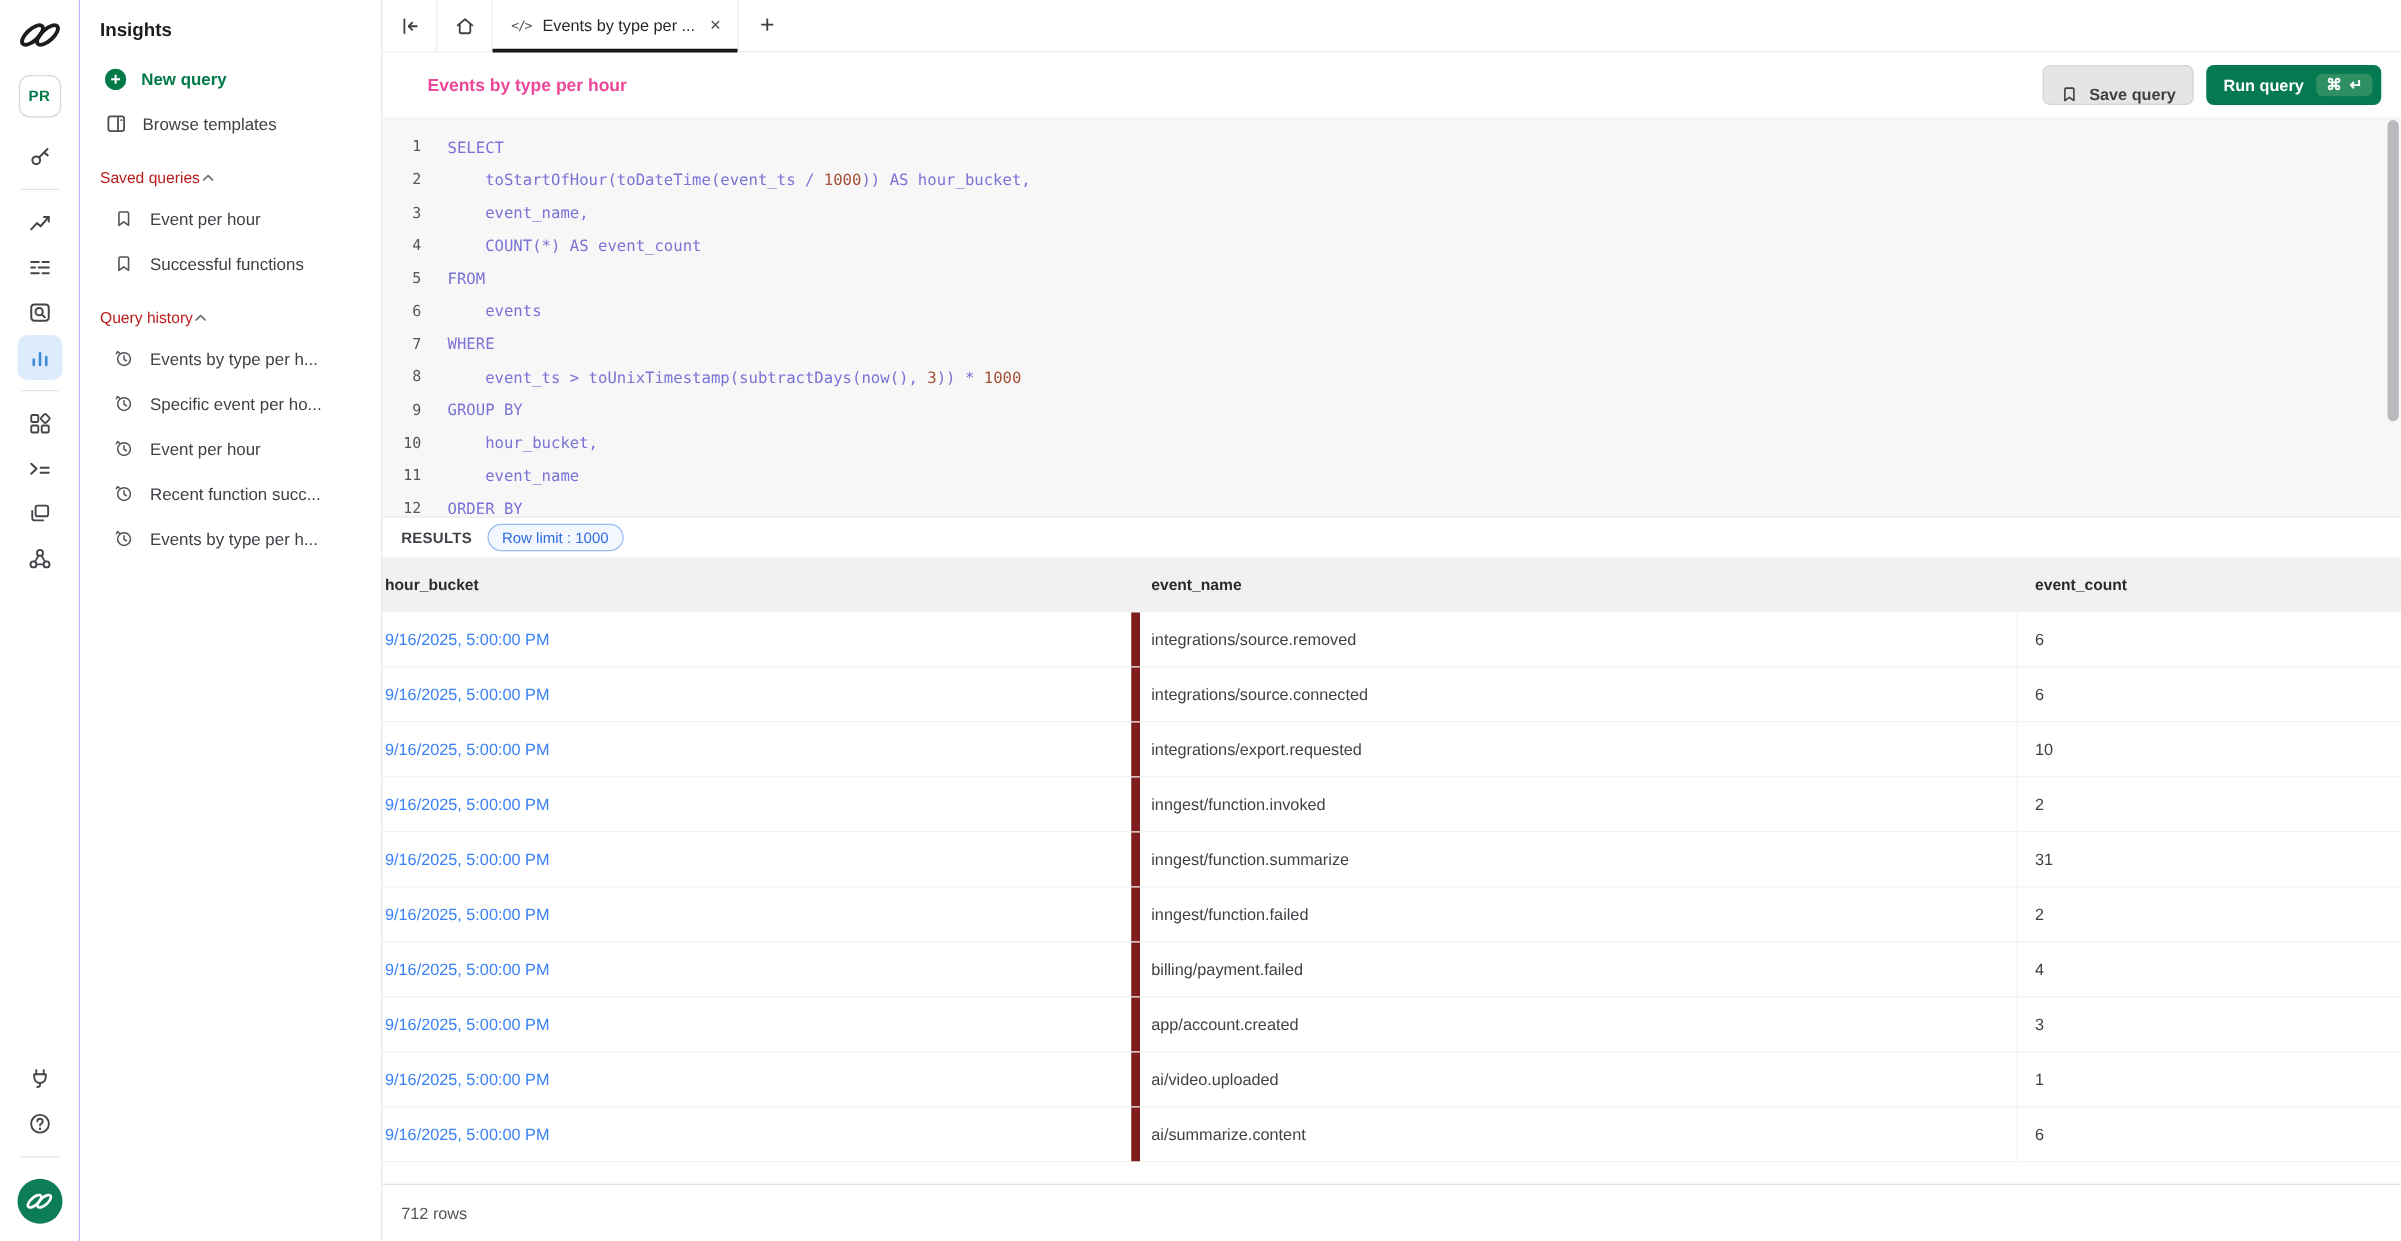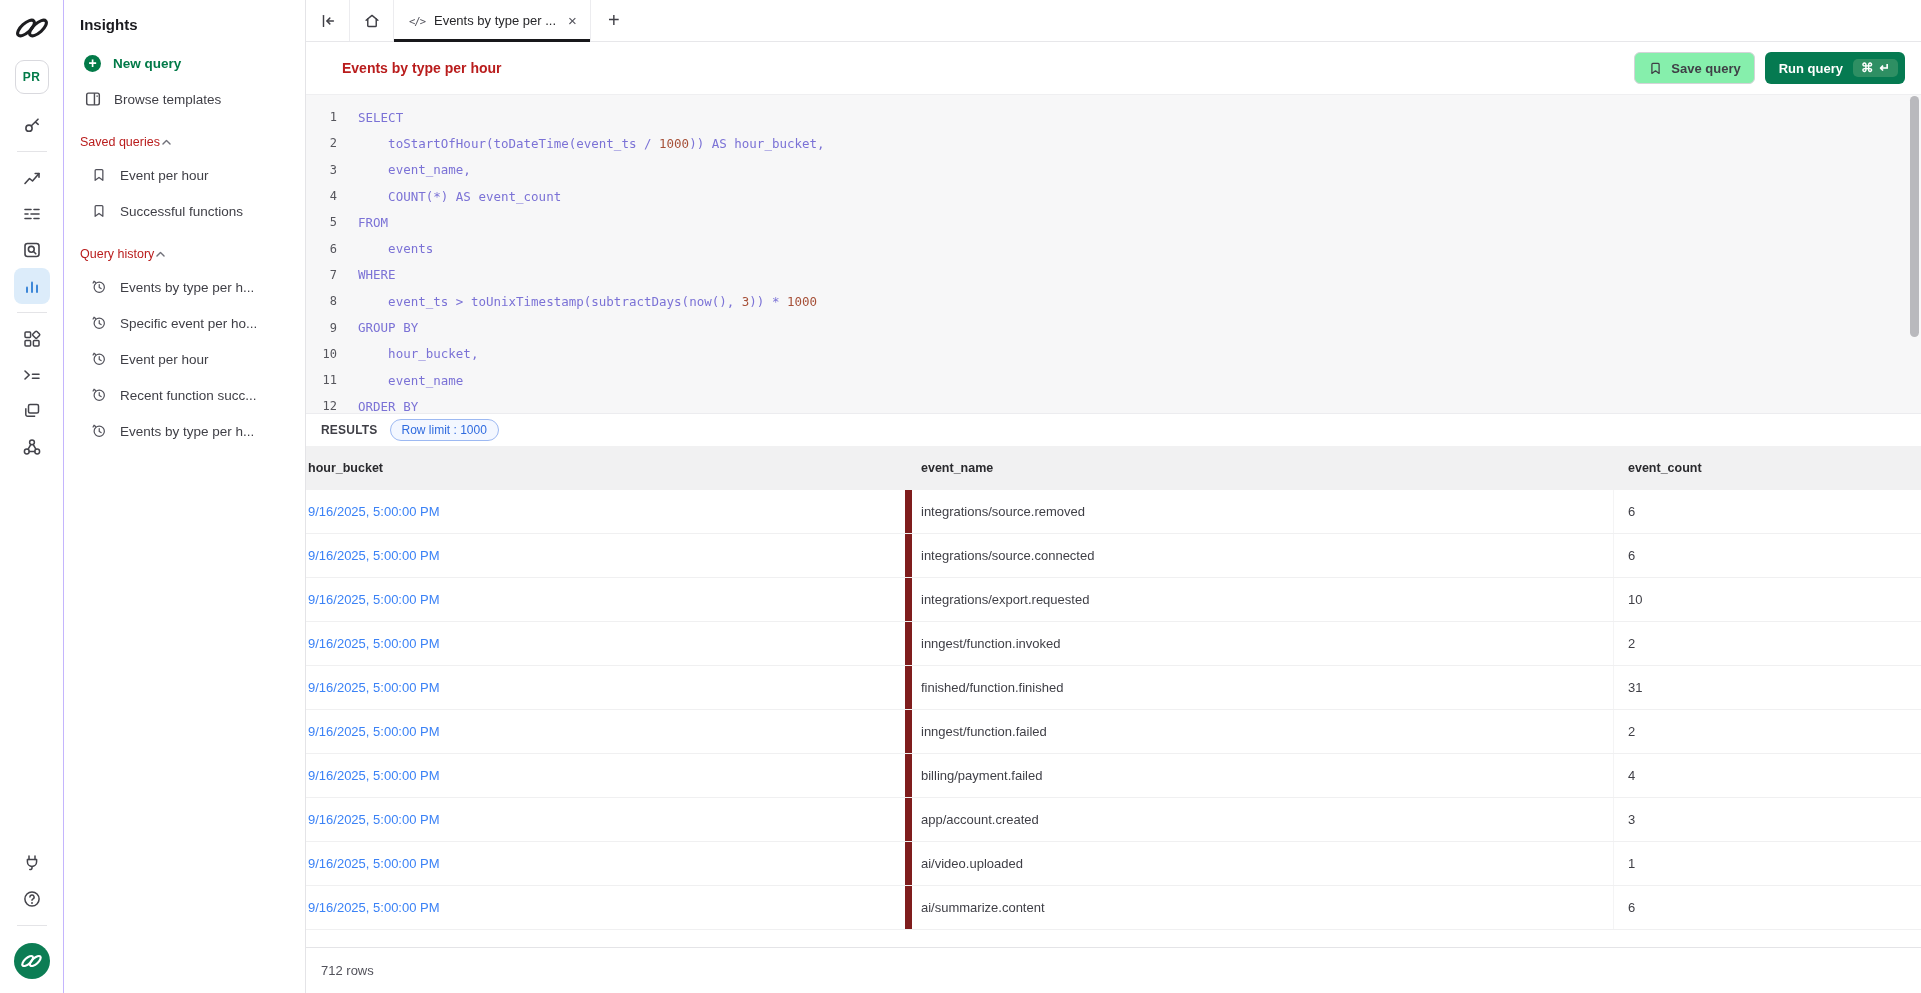--- a/index.html
+++ b/index.html
@@ -88,25 +88,25 @@
   .tab-close { margin-left:3px; color:#52525b; font-size:15px; line-height:1; cursor:pointer; }
   .tbtn-plus {
     width:46px; display:flex; align-items:center; justify-content:center;
     color:#3f3f46; font-size:20px; font-weight:300; cursor:pointer;
   }
 
   .titlebar {
     height:53px; min-height:53px; display:flex; align-items:center;
     padding:0 16px 0 24px; border-bottom:1px solid #efeff1; background:#fff;
   }
-  .page-title { font-size:14px; font-weight:700; color:#b91c1c;padding-left:12px; }
+  .page-title { font-size:14px; font-weight:700; color:#ec4899;padding-left:12px; }
   .titlebar-actions { margin-left:auto; display:flex; gap:10px; align-items:center; }
   .btn-save {
-    height:32px; border:1px solid #d4d4d8; border-radius:6px; background:#86efac;
-    display:flex; align-items:center; gap:8px; padding:0 13px;
+    height:32px; border:1px solid #d4d4d8; border-radius:6px; background:#e5e5e5;
+    display:flex; align-items:flex-end; gap:8px; padding:0 13px;
     font-size:13px; font-weight:600; color:#3f3f46; cursor:pointer;
   }
   .btn-run {
     height:32px; border:none; border-radius:6px; color:#fff;
     display:flex; align-items:center; gap:10px; padding:0 7px 0 14px;
     font-size:13px; font-weight:600; cursor:pointer;
   }
   .kbd {
     border-radius:5px; padding:3px 8px; font-size:12.5px;
     display:flex; gap:6px; align-items:center; line-height:1;
@@ -491,21 +491,21 @@
       <div class="c2">integrations/export.requested</div>
       <div class="c3">10</div>
     </div>
     <div class="trow">
       <div class="c1">9/16/2025, 5:00:00 PM</div>
       <div class="c2">inngest/function.invoked</div>
       <div class="c3">2</div>
     </div>
     <div class="trow">
       <div class="c1">9/16/2025, 5:00:00 PM</div>
-      <div class="c2">finished/function.finished</div>
+      <div class="c2">inngest/function.summarize</div>
       <div class="c3">31</div>
     </div>
     <div class="trow">
       <div class="c1">9/16/2025, 5:00:00 PM</div>
       <div class="c2">inngest/function.failed</div>
       <div class="c3">2</div>
     </div>
     <div class="trow">
       <div class="c1">9/16/2025, 5:00:00 PM</div>
       <div class="c2">billing/payment.failed</div>

